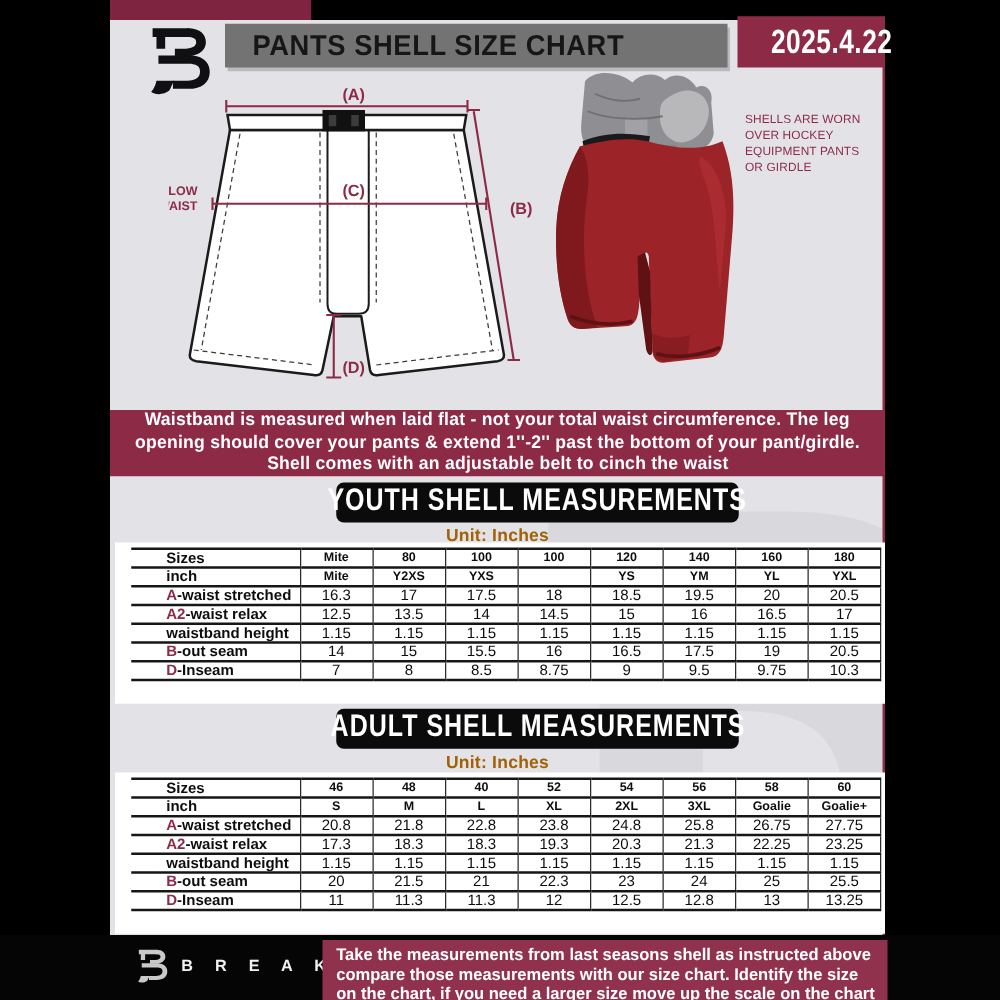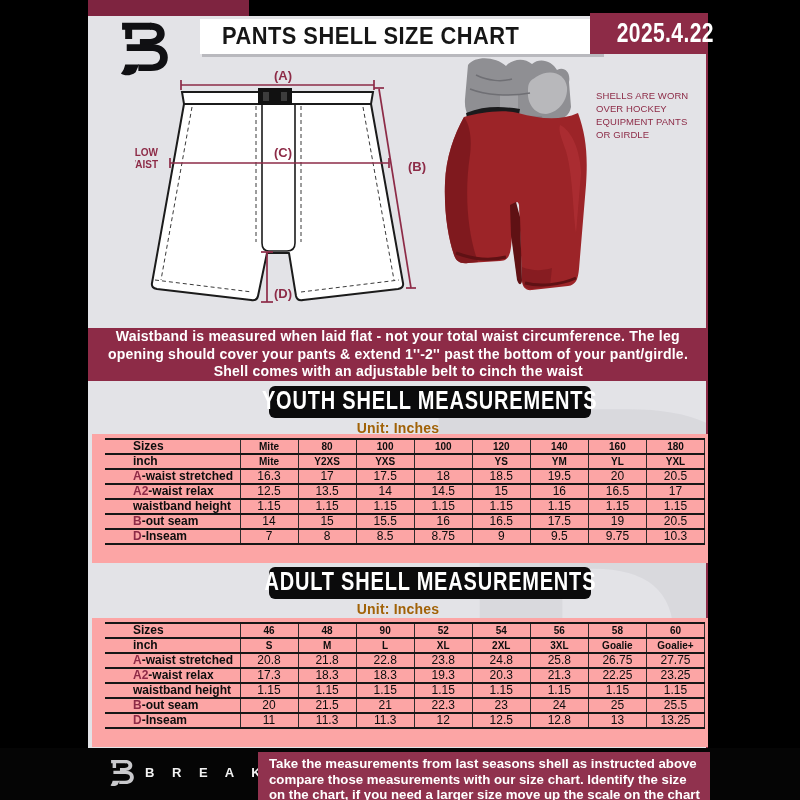--- a/index.html
+++ b/index.html
@@ -14,21 +14,21 @@
   
   .strip-top{left:88px;top:0;width:161px;height:16px;background:var(--maroon-deep);}
 
   
   .content{left:88px;top:16px;width:620px;height:732px;background:var(--bg);overflow:hidden;border-right:2px solid var(--maroon);}
   .watermark{position:absolute;left:330px;top:340px;font-family:"DejaVu Serif",serif;font-weight:bold;
              font-size:440px;line-height:1;color:#5e5e6a;opacity:.07;}
 
   
   .logo-top{left:114px;top:18px;width:58px;height:62px;}
-  .title-bar{left:200px;top:19px;width:402px;height:35px;background:#ffffff;display:flex;align-items:center;
+  .title-bar{left:180px;top:19px;width:402px;height:35px;background:#737373;display:flex;align-items:center;
              box-shadow:2px 3px 0 rgba(60,60,66,.25);}
   .title-bar span{font-size:23px;font-weight:600;color:#161616;letter-spacing:.5px;white-space:nowrap;
                   transform:scaleX(.95);transform-origin:left center;margin-left:22px;}
   .date-box{left:590px;top:13px;width:118px;height:41px;background:var(--maroon);display:flex;align-items:center;justify-content:center;padding-left:32px;}
   .date-box span{color:#fff;font-weight:700;font-size:27px;white-space:nowrap;transform:scaleX(.78);letter-spacing:.5px;}
 
   
   .pants-note{left:596px;top:89px;width:112px;color:var(--maroon);font-size:9.5px;font-weight:400;line-height:13px;letter-spacing:.1px;}
 
   
@@ -36,21 +36,21 @@
                display:flex;flex-direction:column;align-items:center;justify-content:center;}
   .info-banner div{font-size:14.5px;font-weight:600;line-height:17.5px;letter-spacing:.2px;white-space:nowrap;transform:scaleX(.97);}
 
   
   .section-banner{background:var(--banner-black);border-radius:6px;display:flex;align-items:flex-start;justify-content:center;
                   left:233px;width:322px;height:32px;margin-left:36px;}
   .section-banner span{color:#fff;font-weight:700;font-size:25px;letter-spacing:1px;white-space:nowrap;transform:scaleX(.8);}
   .unit{left:88px;width:620px;text-align:center;font-size:14px;font-weight:600;color:#a16207;letter-spacing:.2px;}
 
   
-  .twrap{left:92px;width:616px;background:#fca5a5;}
+  .twrap{left:92px;width:616px;background:#ffffff;}
   table.sz{border-collapse:collapse;table-layout:fixed;width:600px;margin-left:13px;margin-top:4px;}
   table.sz td{border-top:2px solid #161616;border-bottom:2px solid #161616;border-left:1px solid #2c2c2c;border-right:1px solid #2c2c2c;
               height:15px;font-size:12px;line-height:13px;color:#0d0d0d;overflow:hidden;white-space:nowrap;}
   table.sz td:first-child{width:135px;text-align:left;padding-left:28px;font-weight:700;border-left:none;}
   table.sz td.val{text-align:center;font-weight:400;}
   table.sz td.val.hdr{font-weight:700;font-size:10px;}
   table.sz .pfx{color:var(--maroon);font-weight:700;}
 
   
   .footer{left:0;top:748px;width:800px;height:52px;background:#050505;}
@@ -259,21 +259,21 @@
   <span>ADULT SHELL MEASUREMENTS</span>
 </div>
 <div class="abs unit" style="top:601px;">Unit: Inches</div>
 <div class="abs twrap" style="top:618px;height:129px;">
   <table class="sz">
       <tbody>
         <tr>
           <td>Sizes</td>
           <td class="val hdr">46</td>
           <td class="val hdr">48</td>
-          <td class="val hdr">90</td>
+          <td class="val hdr">40</td>
           <td class="val hdr">52</td>
           <td class="val hdr">54</td>
           <td class="val hdr">56</td>
           <td class="val hdr">58</td>
           <td class="val hdr">60</td>
         </tr>
         <tr>
           <td>inch</td>
           <td class="val hdr">S</td>
           <td class="val hdr">M</td>

